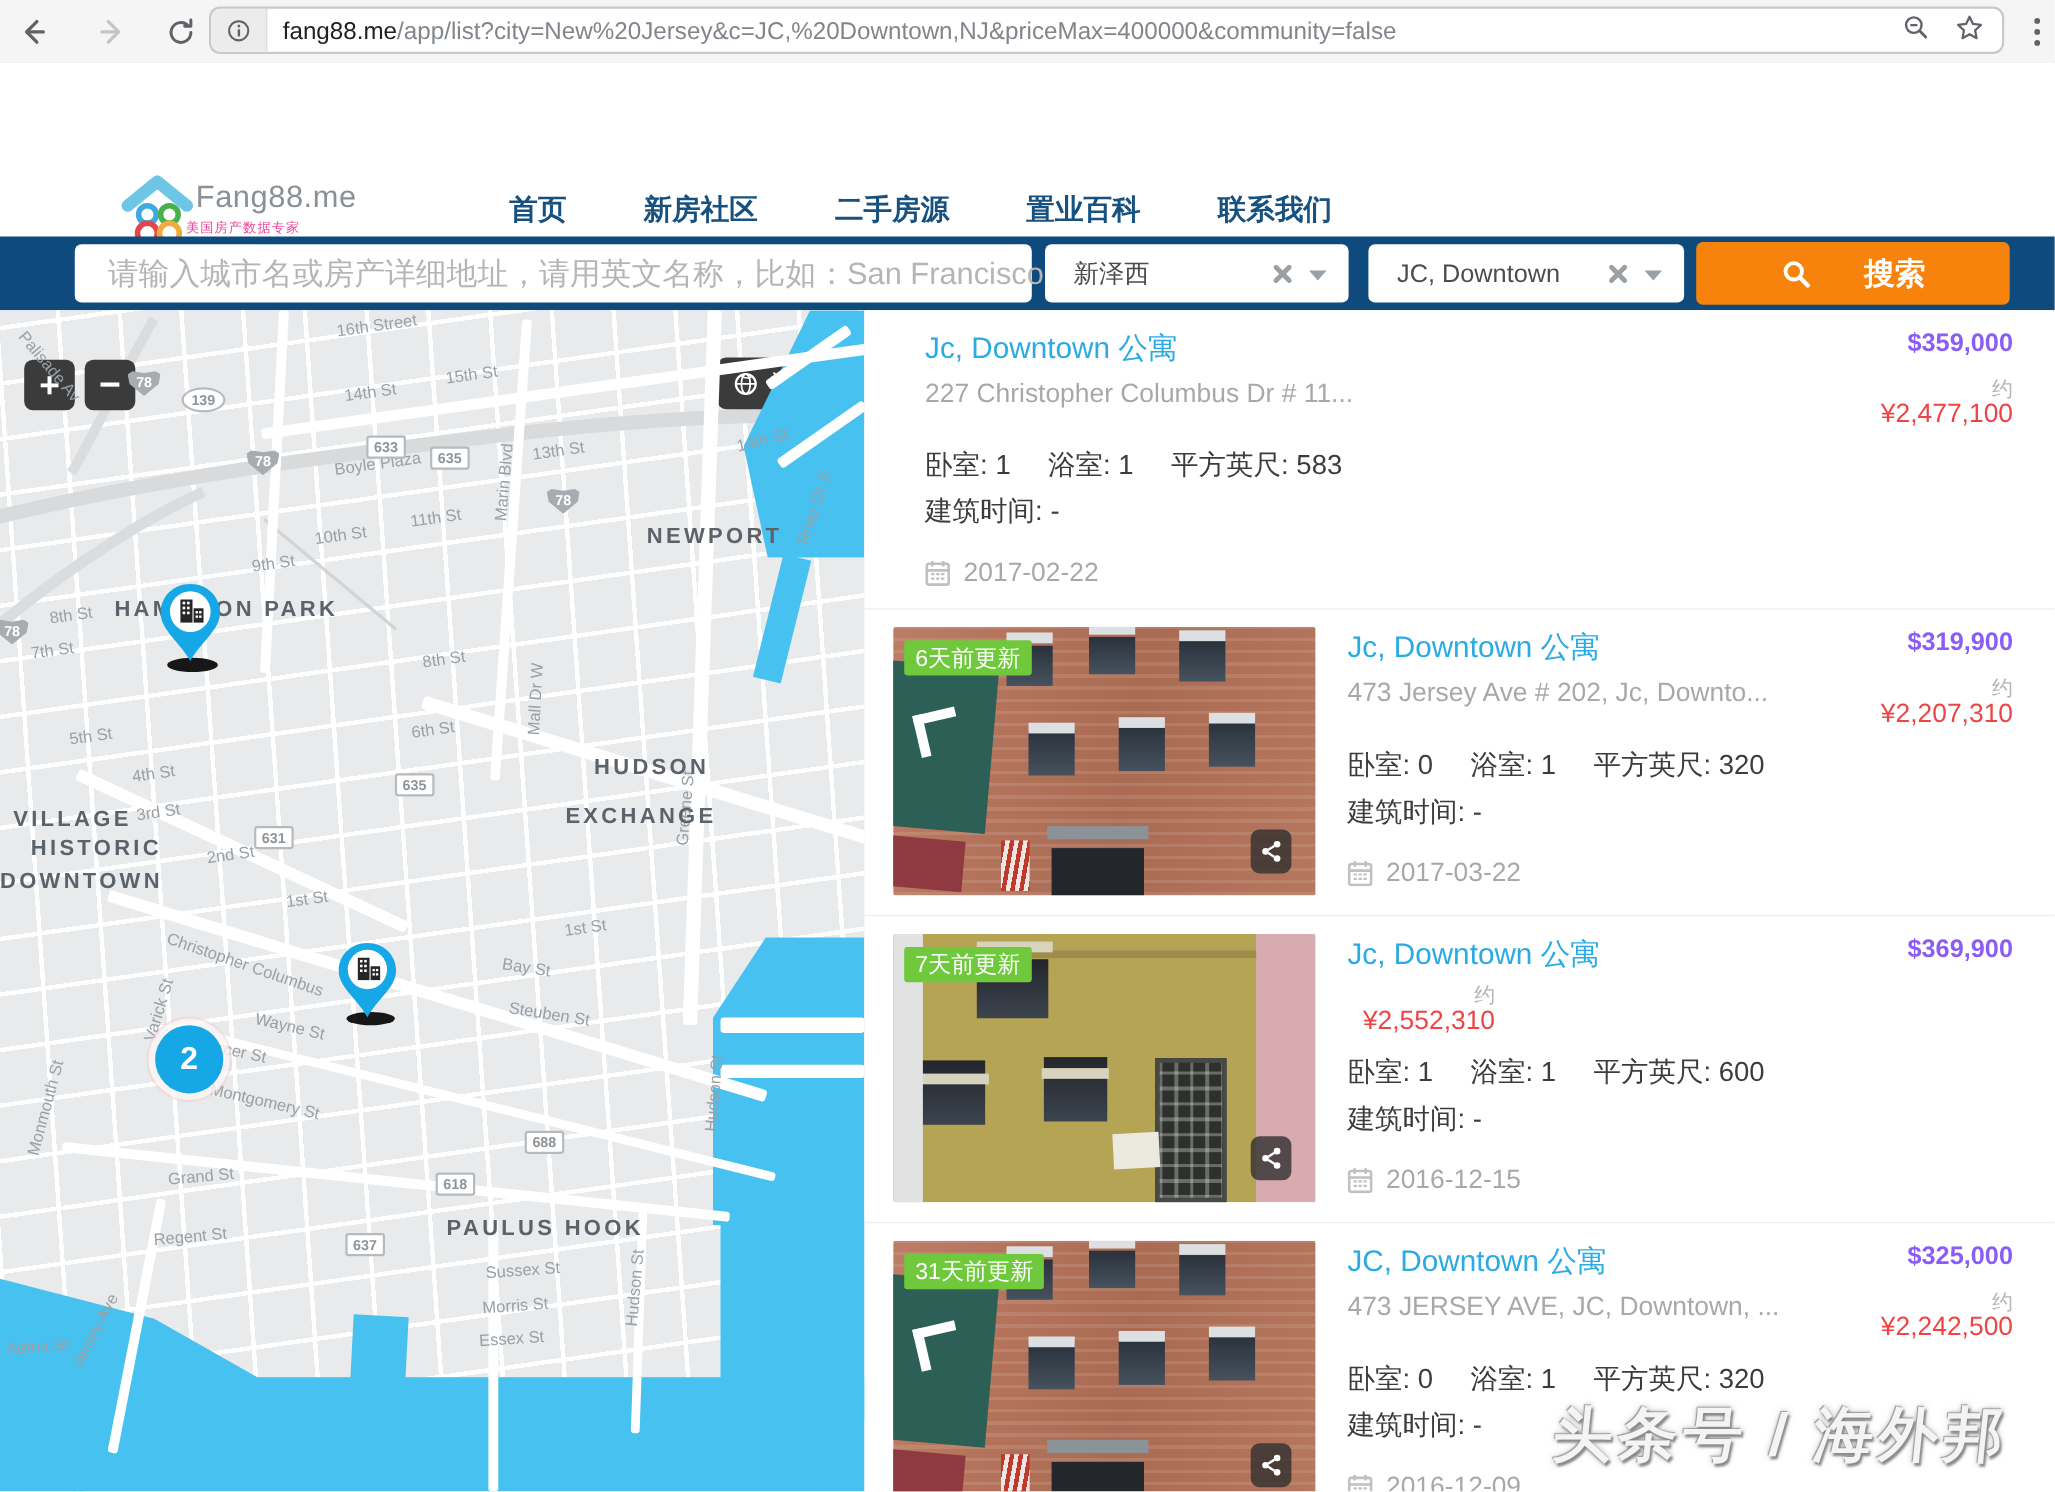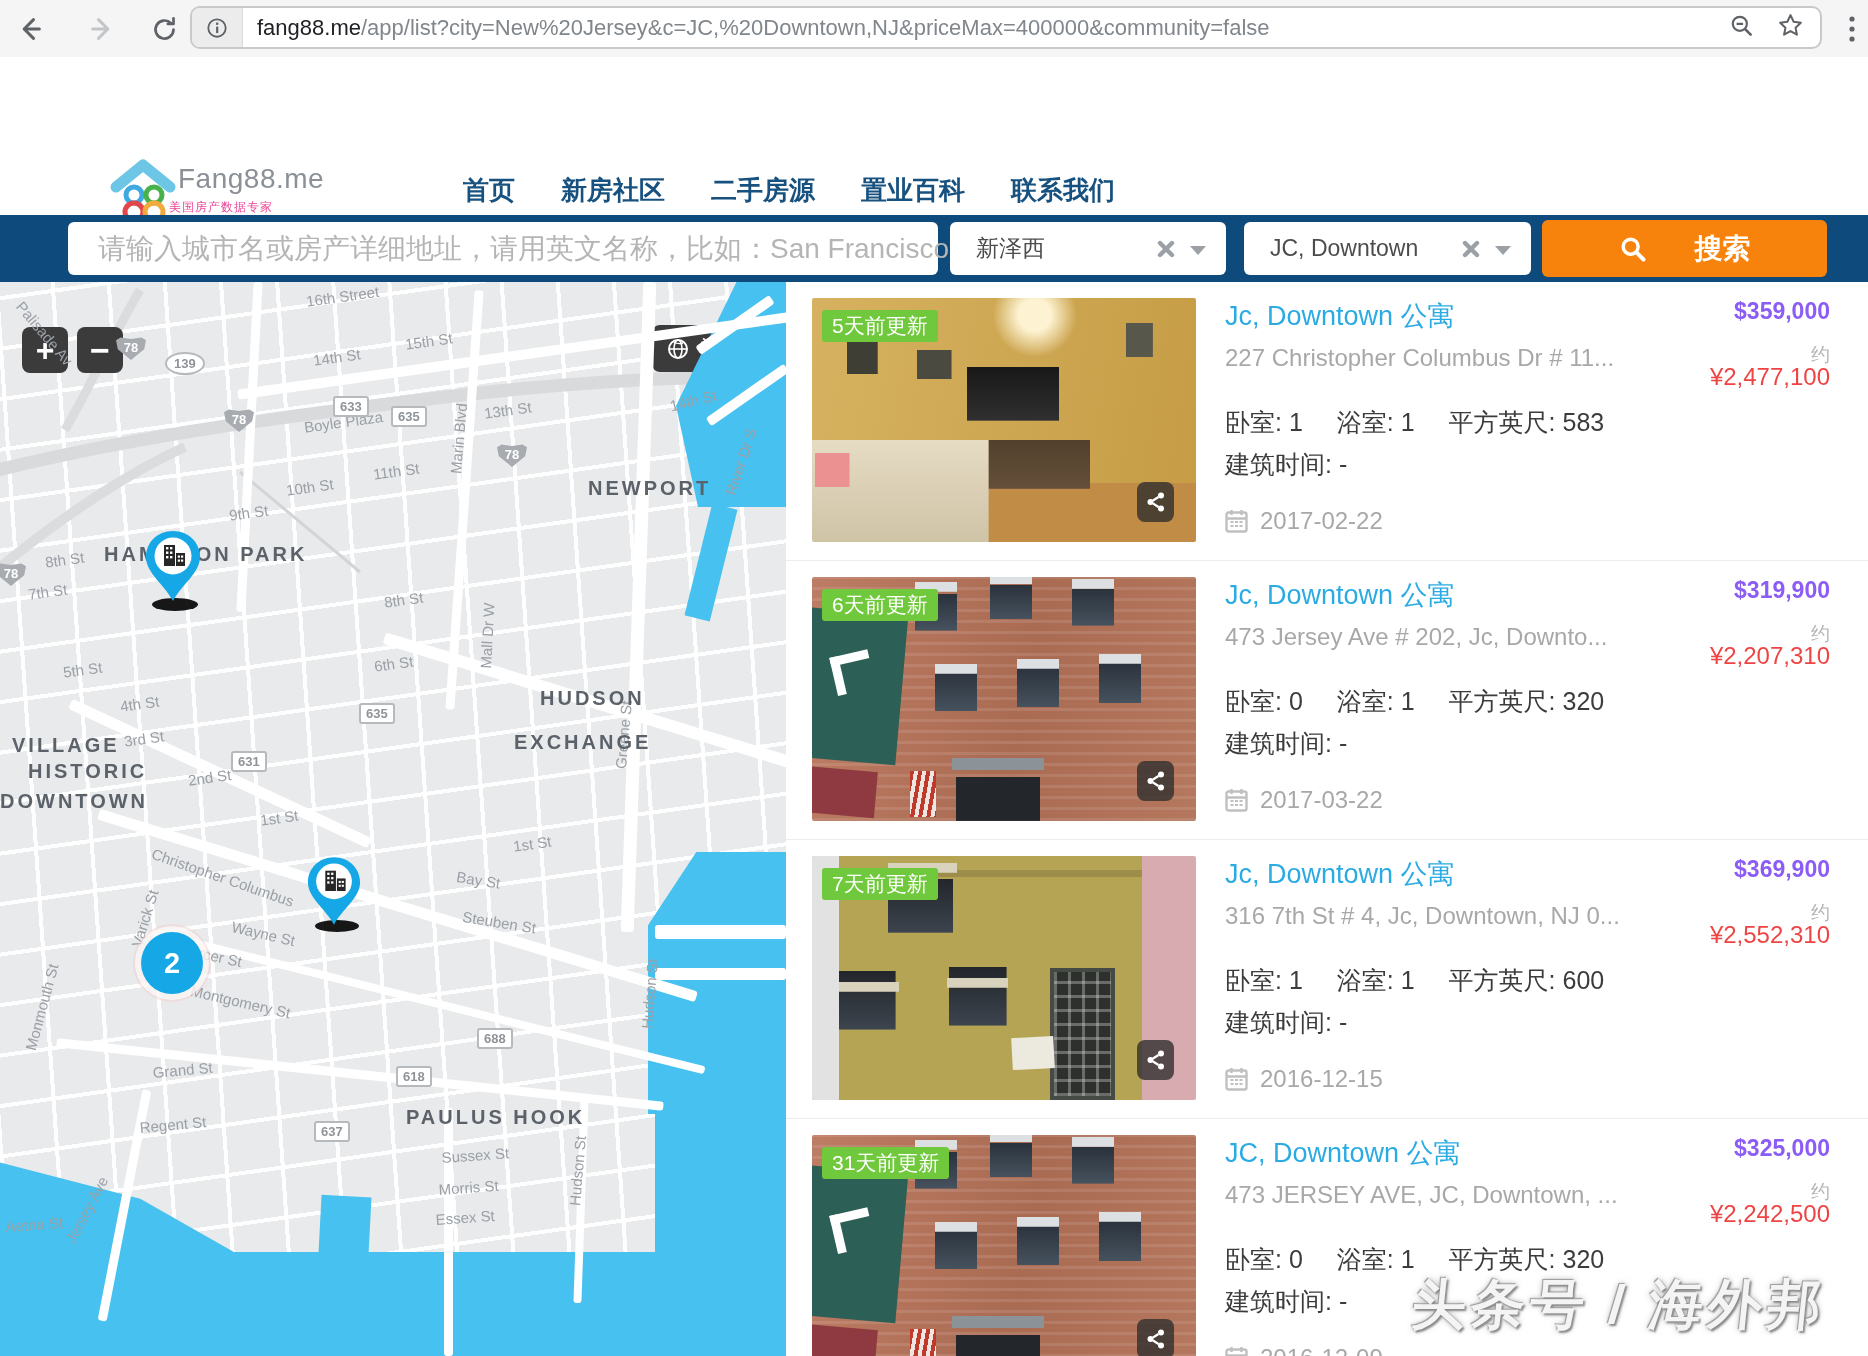--- a/index.html
+++ b/index.html
@@ -13,21 +13,21 @@
   .info-seg{width:50px;height:100%;background:#ececec;border-right:1px solid #dadada;display:flex;align-items:center;justify-content:center;flex:none}
   .url{font-size:22px;margin-left:14px;color:#80868b;white-space:nowrap}
   .url .host{color:#202124}
   .ob-right{margin-left:auto;display:flex;align-items:center;gap:22px;padding-right:16px}
 
   
   .header{position:absolute;left:0;top:57px;width:100%;height:158px;background:#fff}
   .logo{position:absolute;left:110px;top:100px;width:300px;height:70px}
   .logo-name{position:absolute;left:68px;top:6px;font-size:28px;color:#8a9096;letter-spacing:.5px}
   .logo-sub{position:absolute;left:59px;top:42px;font-size:12px;color:#ec4899;letter-spacing:1px}
-  .nav{position:absolute;left:463px;top:116px;display:flex;gap:46px}
+  .nav{position:absolute;left:463px;top:116px;display:flex;gap:70px}
   .nav-item{font-size:26px;font-weight:700;color:#17517f;cursor:pointer;white-space:nowrap}
 
   
   .searchbar{position:absolute;left:0;top:215px;width:100%;height:67px;background:#0e4a7b}
   .s-input{position:absolute;left:68px;top:7px;width:870px;height:53px;background:#fff;border-radius:6px;display:flex;align-items:center;padding-left:18px;box-sizing:border-box}
   .s-ph{color:#b5b5b5;font-size:28px;margin-left:12px;white-space:nowrap}
   .filter{position:absolute;top:7px;height:53px;background:#fff;border-radius:6px;display:flex;align-items:center;font-size:23px;color:#4c4c4c;box-sizing:border-box}
   .f1{left:950px;width:276px;padding-left:26px}
   .f2{left:1244px;width:287px;padding-left:26px}
   .f-x{margin-left:auto;display:flex;align-items:center}
@@ -388,34 +388,20 @@
           <rect x="38" y="25.5" width="2.2" height="2.2"></rect>
   <rect x="34.8" y="29.5" width="2.2" height="2.2"></rect>
           <rect x="38" y="29.5" width="2.2" height="2.2"></rect>
         </g>
       </svg></div>
     <div class="cluster" style="left: 141px; top: 650px;">2</div>
   </div>
 
 <div class="panel" id="panel">
   <div class="card">
-    <div class="photo ph-living">
-      <span class="badge">5天前更新</span>
-      <i class="s3"></i>
-      <i class="s1"></i>
-      <i class="s2"></i>
-      <span class="share">
-        <svg width="20" height="22" viewBox="0 0 20 22">
-          <circle cx="15" cy="4.5" r="3" fill="#fff"></circle>
-            <circle cx="4.5" cy="11" r="3" fill="#fff"></circle>
-            <circle cx="15" cy="17.5" r="3" fill="#fff"></circle>
-          <path d="M7 9.5 L12.5 6 M7 12.5 L12.5 16" stroke="#fff" stroke-width="2.2" fill="none"></path>
-        </svg>
-      </span>
-    </div>
     <div class="cbody">
       <div class="row1">
         <span class="ctitle">Jc, Downtown 公寓</span>
         <span class="cprice">$359,000</span>
       </div>
       <div class="row2">
         <span class="caddr">227 Christopher Columbus Dr # 11...</span>
         <span class="cnywrap">
           <div class="approx">约</div>
           <div class="ccny">¥2,477,100</div>
@@ -492,21 +478,20 @@
           <path d="M7 9.5 L12.5 6 M7 12.5 L12.5 16" stroke="#fff" stroke-width="2.2" fill="none"></path>
         </svg>
       </span>
     </div>
     <div class="cbody">
       <div class="row1">
         <span class="ctitle">Jc, Downtown 公寓</span>
         <span class="cprice">$369,900</span>
       </div>
       <div class="row2">
-        <span class="caddr">316 7th St # 4, Jc, Downtown, NJ 0...</span>
         <span class="cnywrap">
           <div class="approx">约</div>
           <div class="ccny">¥2,552,310</div>
         </span>
       </div>
       <div class="cdetails">
         <span>卧室: 1</span><span>浴室: 1</span><span>平方英尺: 600</span>
       </div>
       <div class="cbuilt">建筑时间: -</div>
       <div class="cdate">

